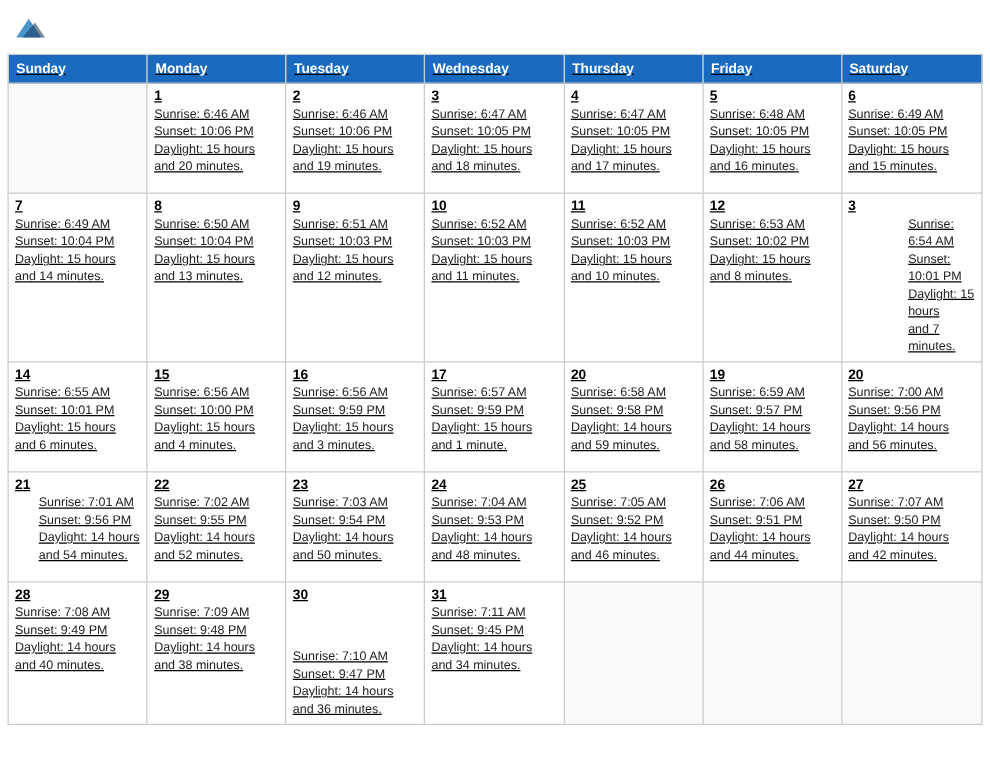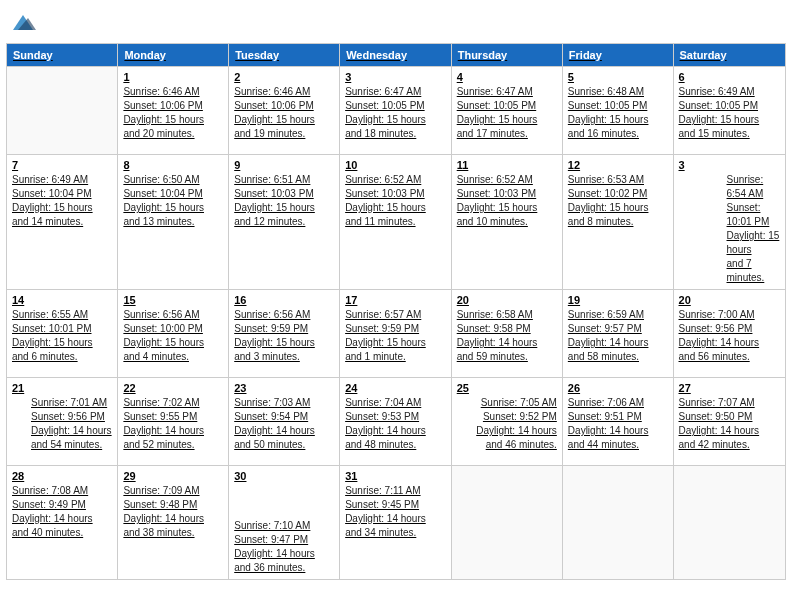--- a/index.html
+++ b/index.html
@@ -249,21 +249,21 @@
           </td>
           <td>
             <div class="day-num">24</div>
             <div class="day-info" style="white-space: pre-line;">Sunrise: 7:04 AM
 Sunset: 9:53 PM
 Daylight: 14 hours
 and 48 minutes.</div>
           </td>
           <td>
             <div class="day-num">25</div>
-            <div class="day-info" style="white-space: pre-line; text-align: right;">Sunrise: 7:05 AM
+            <div class="day-info" style="white-space: pre-line;">Sunrise: 7:05 AM
 Sunset: 9:52 PM
 Daylight: 14 hours
 and 46 minutes.</div>
           </td>
           <td>
             <div class="day-num">26</div>
             <div class="day-info" style="white-space: pre-line;">Sunrise: 7:06 AM
 Sunset: 9:51 PM
 Daylight: 14 hours
 and 44 minutes.</div>

